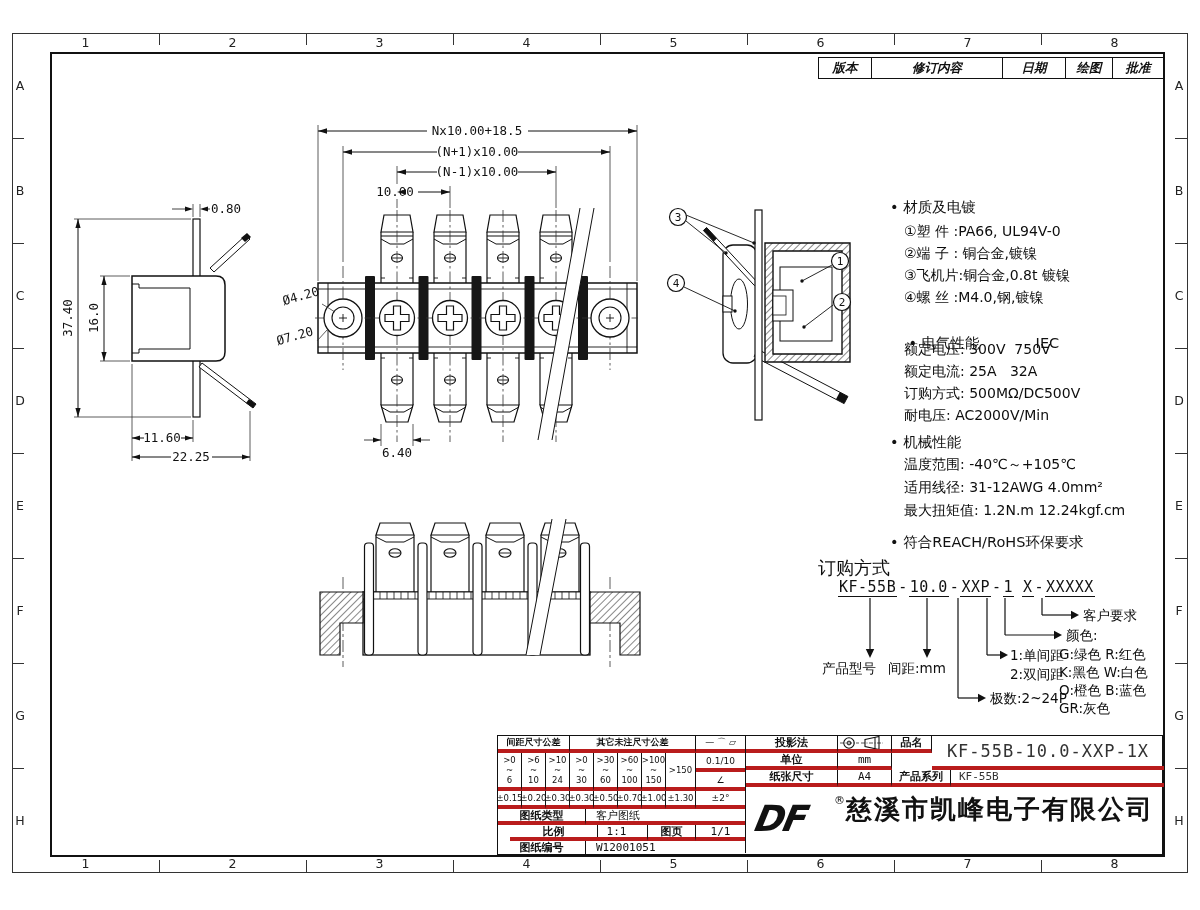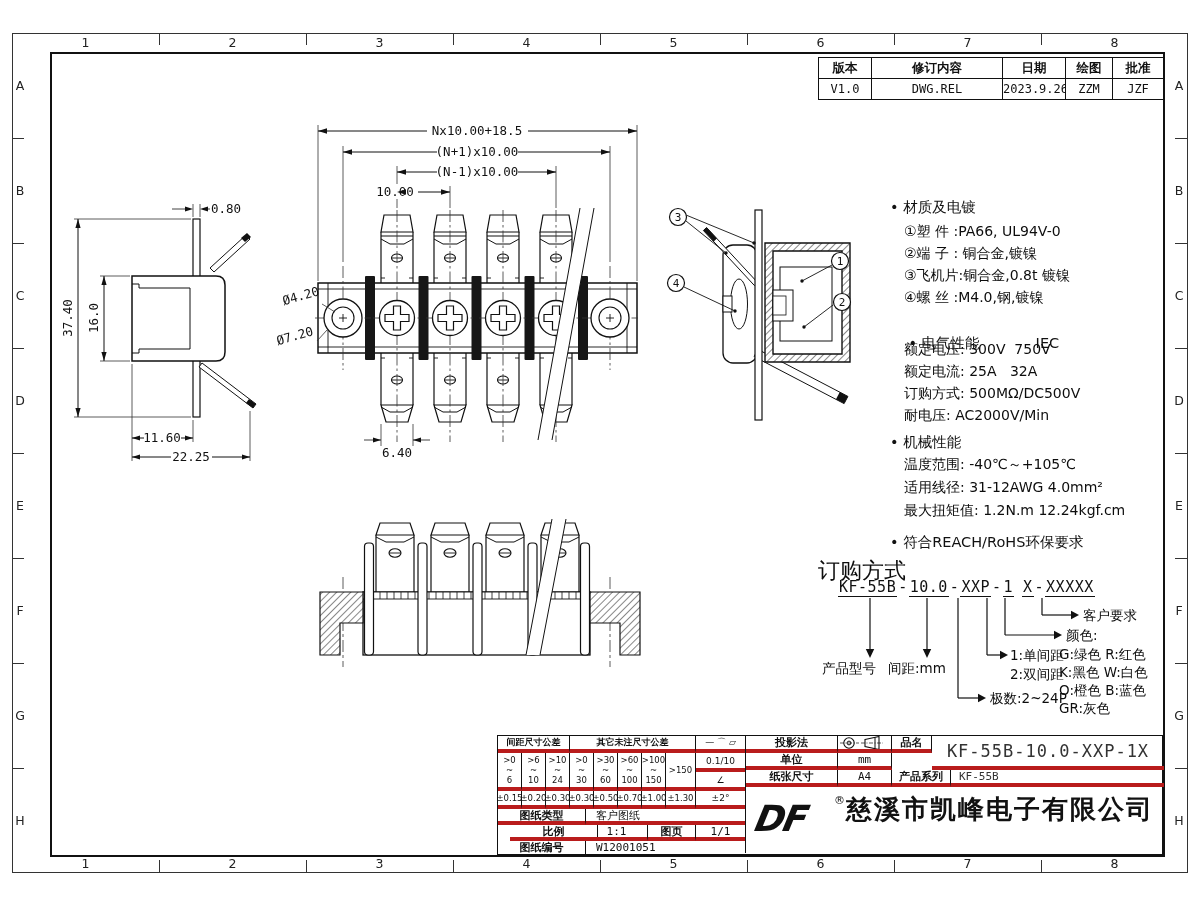--- a/index.html
+++ b/index.html
@@ -10,21 +10,21 @@
   svg{position:absolute;overflow:visible;}
   
   .outer-frame{left:12px;top:33px;width:1174px;height:838px;border:1px solid #333;}
   .inner-frame{left:50px;top:52px;width:1111px;height:801px;border:2px solid #111;}
   .zlab{font-size:12.5px;color:#222;text-align:center;}
   .zcol{width:147px;height:15px;line-height:15px;}
   .zrow{width:14px;height:105px;display:flex;align-items:center;justify-content:center;}
   .tkv{width:1px;height:12px;background:#333;}
   .tkh{width:12px;height:1px;background:#333;}
   
-  table.rev{border-collapse:collapse;table-layout:fixed;}
+  table.rev{border-collapse:collapse;table-layout:fixed;font-style:italic;}
   table.rev td{border:1px solid #111;height:20px;text-align:center;padding:0;overflow:hidden;}
   .rev-h{font-size:12.5px;font-weight:bold;}
   .rev-v{font-size:12px;}
   
   .spec{font-size:14px;white-space:pre;color:#0d0d0d;}
   .spec-t{font-size:14.5px;white-space:pre;}
   
   .ocode{display:flex;align-items:baseline;font-size:15px;letter-spacing:.5px;}
   .useg{border-bottom:1.5px solid #111;padding:0 1px;}
   .osp{padding:0 1px;}
@@ -118,27 +118,20 @@
       <col style="width:47px">
       <col style="width:51px">
     </colgroup>
   <tbody>
       <tr>
     <td class="rev-h">版本</td>
     <td class="rev-h">修订内容</td>
     <td class="rev-h">日期</td>
     <td class="rev-h">绘图</td>
     <td class="rev-h">批准</td>
-  </tr>
-  <tr>
-    <td class="rev-v mono">V1.0</td>
-    <td class="rev-v mono">DWG.REL</td>
-    <td class="rev-v mono">2023.9.26</td>
-    <td class="rev-v mono">ZZM</td>
-    <td class="rev-v mono">JZF</td>
   </tr>
 </tbody>
   </table>
 
 <svg style="left:280px;top:110px" width="395" height="365" viewBox="0 0 395 365">
   <defs>
     <g id="scrw">
       <line x1="0" y1="-108" x2="0" y2="124" stroke="#333" stroke-width="0.8" stroke-dasharray="12 3 2.5 3"></line>
       <line x1="-24" y1="0" x2="24" y2="0" stroke="#333" stroke-width="0.8" stroke-dasharray="9 2.5 2.5 2.5"></line>
       <circle r="17.5" fill="#fff" stroke="#111" stroke-width="1.3"></circle>
@@ -463,21 +456,21 @@
   <div class="abs spec" style="left:904px;top:407px">耐电压: AC2000V/Min</div>
 
   <div class="abs spec-t" style="left:890px;top:433px">• 机械性能</div>
   <div class="abs spec" style="left:904px;top:456px">温度范围: -40℃～+105℃</div>
   <div class="abs spec" style="left:904px;top:479px">适用线径: 31-12AWG 4.0mm²</div>
   <div class="abs spec" style="left:904px;top:502px">最大扭矩值: 1.2N.m 12.24kgf.cm</div>
 
   <div class="abs spec-t" style="left:890px;top:533px">• 符合REACH/RoHS环保要求</div>
 </div>
 
-<div class="abs" style="left:818px;top:556px;font-size:22px;color:#0d0d0d">订购方式</div>
+<div class="abs" style="left:818px;top:556px;font-size:18px;color:#0d0d0d">订购方式</div>
 <div class="abs ocode mono" style="left:838px;top:578px">
   <span class="useg">KF-55B</span>
   <span class="osp">-</span>
   <span class="useg">10.0</span>
   <span class="osp">-</span>
   <span class="useg">XXP</span>
   <span class="osp">-</span>
   <span class="useg">1</span>
   <span style="width:8px"></span>
   <span class="useg">X</span>

